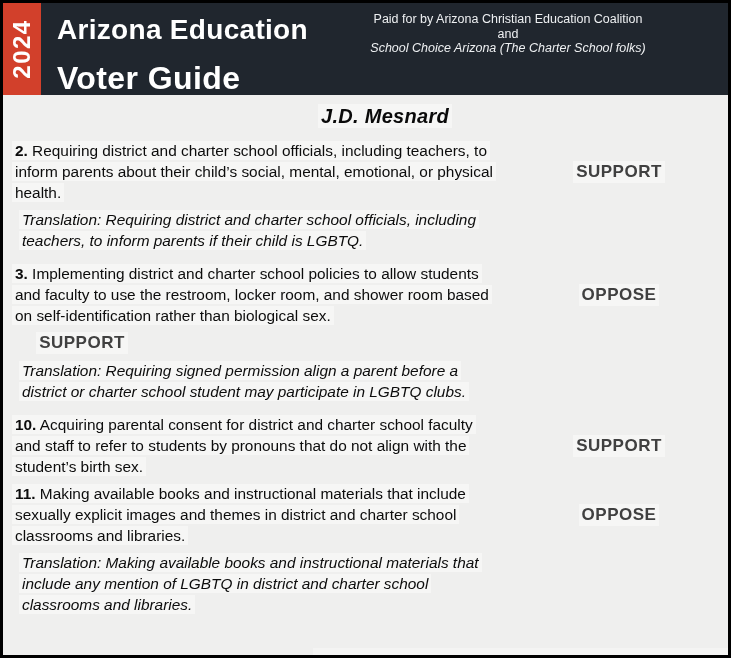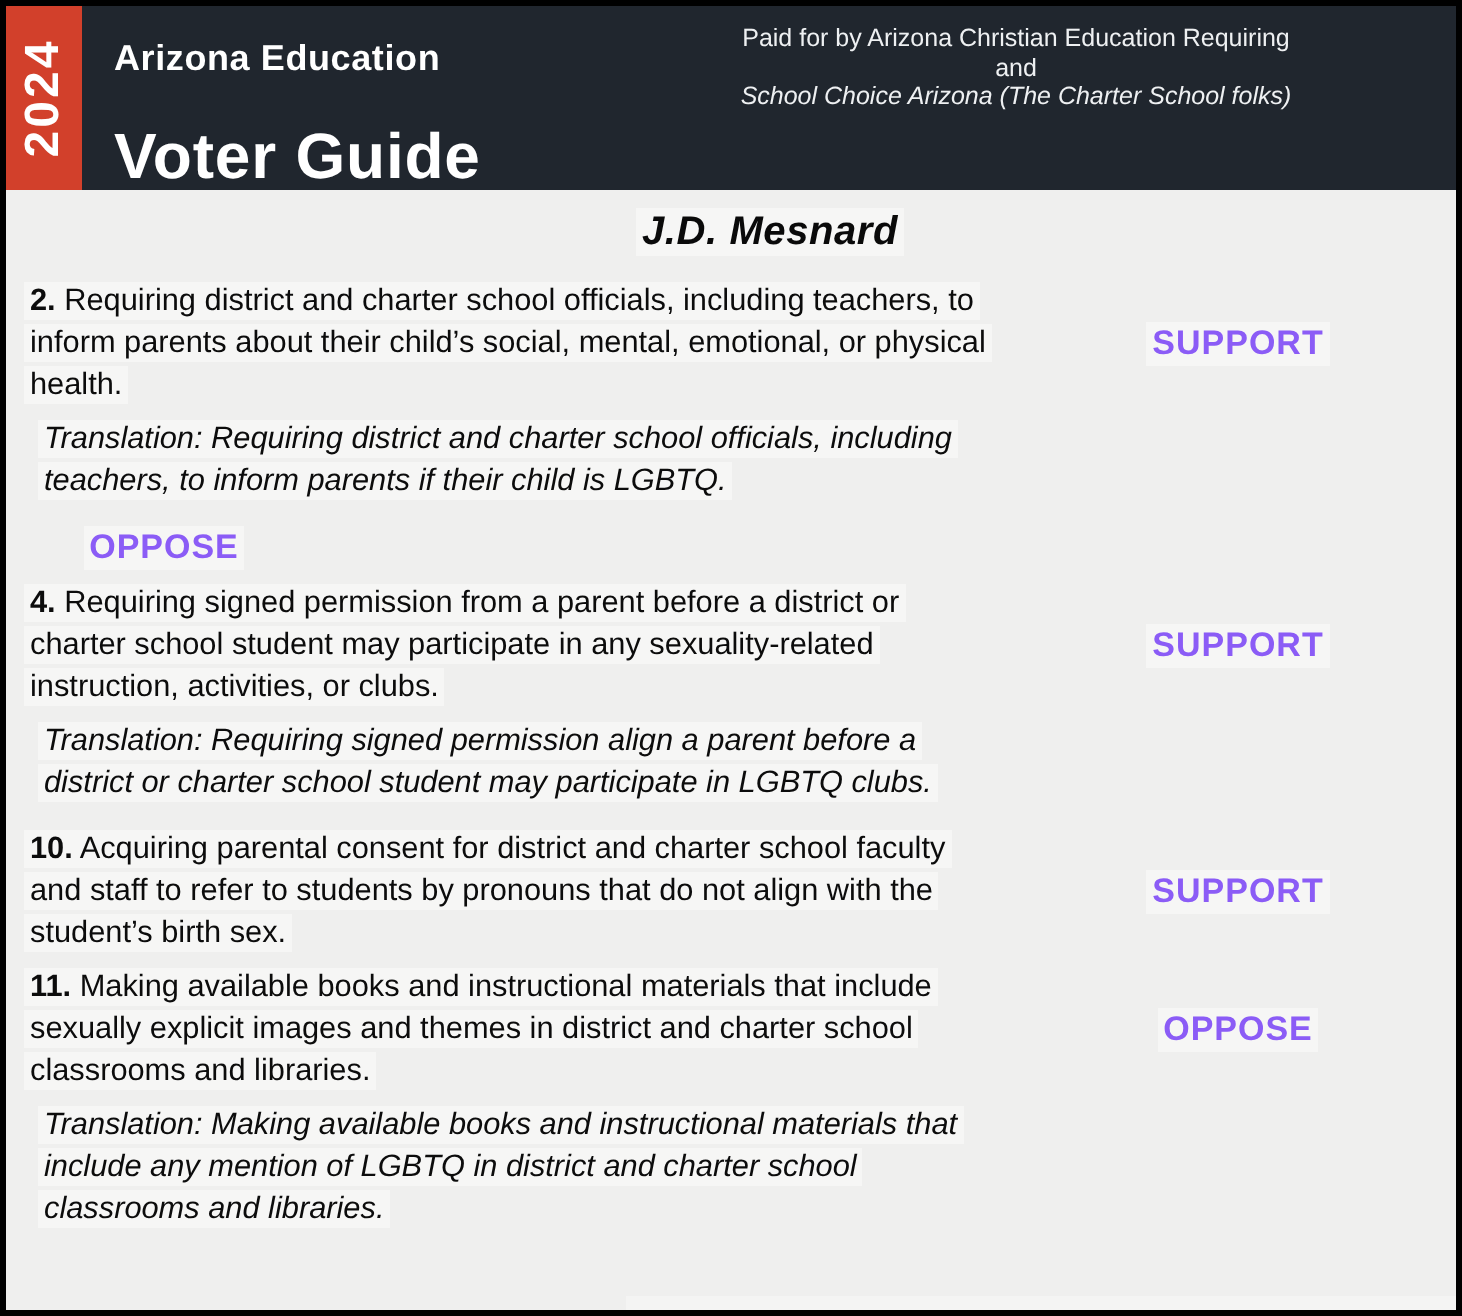--- a/index.html
+++ b/index.html
@@ -24,21 +24,21 @@
     background:#d2402b;
     flex:0 0 38px;
   }
   .year {
     position:absolute; top:50%; left:50%;
     transform:translate(-50%,-50%) rotate(-90deg);
     color:#ffffff; font-weight:bold; font-size:24px;
     letter-spacing:1.5px; white-space:nowrap;
   }
   .logo { padding:14px 0 0 16px; color:#ffffff; }
-  .logo-line1 { font-size:18px; font-weight:bold; line-height:25px; letter-spacing:0.3px; }
+  .logo-line1 { font-size:28px; font-weight:bold; line-height:25px; letter-spacing:0.3px; }
   .logo-line2 { font-size:32px; font-weight:bold; line-height:34px; letter-spacing:0.4px;margin-top:19px; }
   .paid {
     margin-left:auto; margin-right:25px;
     width:390px; padding-top:9px;
     text-align:center; color:#eef0f2;
     font-size:12.5px; line-height:14.5px;
   }
   .paid .it { font-style:italic; }
   
   .content { padding-top:8px; }
@@ -57,21 +57,21 @@
     color:#0c0c0c;
     white-space:pre-line;
   }
   .row-text.italic { font-style:italic;padding-left:16px; }
   .num { font-weight:bold; }
   .row-vote {
     width:158px;
     display:flex; align-items:center; justify-content:center;
   }
   .vote {
-    font-weight:bold; font-size:17px; color:#8b5cf6;
+    font-weight:bold; font-size:17px; color:#404040;
     letter-spacing:0.5px;
     text-align:center;
   }
   .hl {
     background:#f6f6f5;
     padding:1px 3px;
     box-decoration-break:clone;
     -webkit-box-decoration-break:clone;
   }
   .bottom-strip {
@@ -86,21 +86,21 @@
 
   <div class="header">
     <div class="year-strip">
       <span class="year">2024</span>
     </div>
     <div class="logo">
       <div class="logo-line1">Arizona Education</div>
       <div class="logo-line2">Voter Guide</div>
     </div>
     <div class="paid">
-      <div>Paid for by Arizona Christian Education Requiring</div>
+      <div>Paid for by Arizona Christian Education Coalition</div>
       <div>and</div>
       <div class="it">School Choice Arizona (The Charter School folks)</div>
     </div>
   </div>
 
   <div class="content">
     <div class="candidate"><span class="hl">J.D. Mesnard</span></div>
 
     <div class="row q">
       <div class="row-text"><span class="hl"><span class="num">2.</span><span> Requiring district and charter school officials, including teachers, to
@@ -110,29 +110,29 @@
           <span class="hl vote">SUPPORT</span>
         </div>
     </div>
 
     <div class="row t">
       <div class="row-text italic"><span class="hl">Translation: Requiring district and charter school officials, including
 teachers, to inform parents if their child is LGBTQ.</span></div>
     </div>
 
     <div class="row q">
+      <div class="row-text"><span class="hl"><span class="num">3.</span><span> Implementing district and charter school policies to allow students
+and faculty to use the restroom, locker room, and shower room based
+on self-identification rather than biological sex.</span></span></div>
       <div class="row-vote">
           <span class="hl vote">OPPOSE</span>
         </div>
     </div>
 
     <div class="row q">
-      <div class="row-text"><span class="hl"><span class="num">4.</span><span> Requiring signed permission from a parent before a district or
-charter school student may participate in any sexuality-related
-instruction, activities, or clubs.</span></span></div>
       <div class="row-vote">
           <span class="hl vote">SUPPORT</span>
         </div>
     </div>
 
     <div class="row t">
       <div class="row-text italic"><span class="hl">Translation: Requiring signed permission align a parent before a
 district or charter school student may participate in LGBTQ clubs.</span></div>
     </div>
 

